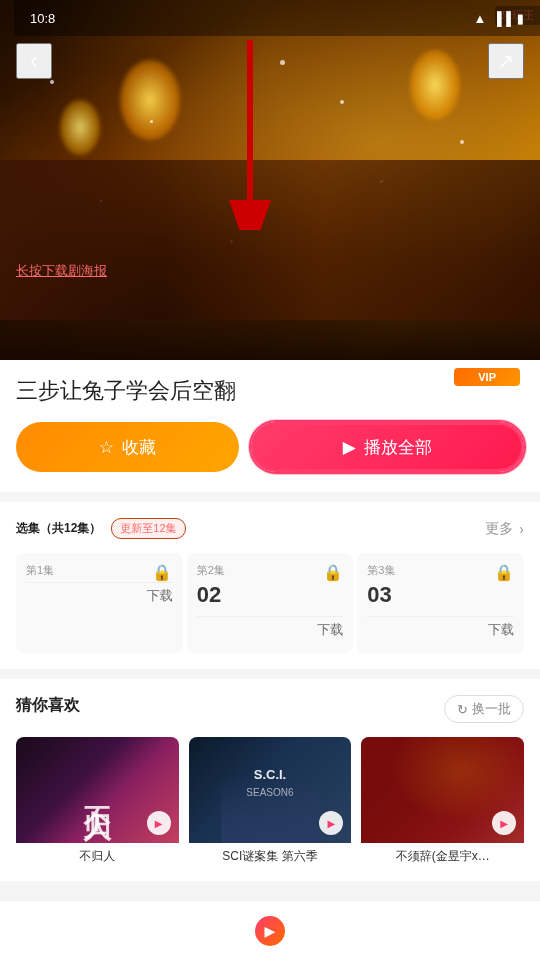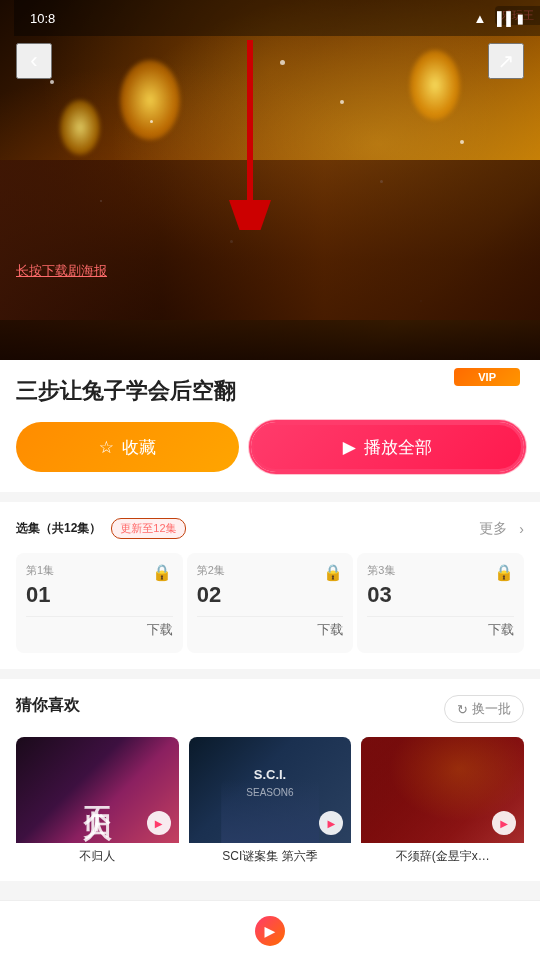--- a/index.html
+++ b/index.html
@@ -151,21 +151,21 @@
     
     .info-card {
       position: relative;
       background: white;
       margin: 0;
       padding: 16px 16px 20px;
       z-index: 40;
     }
     .drama-title {
       font-size: 22px;
-      font-weight: bold;
+      font-weight: normal;
       color: #222;
       margin-bottom: 16px;
       padding-right: 60px;
     }
 
     
     .action-buttons {
       display: flex;
       gap: 12px;
       margin-bottom: 0;
@@ -231,21 +231,21 @@
       color: #ff6b6b;
       font-size: 11px;
       padding: 2px 8px;
       border-radius: 10px;
     }
     .more-link {
       color: #999;
       font-size: 14px;
       display: flex;
       align-items: center;
-      gap: 12px;
+      gap: 6px;
       cursor: pointer;
     }
 
     
     .episode-grid {
       display: grid;
       grid-template-columns: repeat(3, 1fr);
       gap: 4px;
     }
     .episode-card {
@@ -531,21 +531,20 @@
       <span class="update-badge">更新至12集</span>
     </div>
     <div class="more-link">
       <span>更多</span>
       <span>›</span>
     </div>
   </div>
   <div class="episode-grid">
     <div class="episode-card">
       <div class="ep-number-label">第1集</div>
-      <div class="ep-number">01</div>
       <div class="ep-lock">🔒</div>
       <div class="ep-download">下载</div>
     </div>
     <div class="episode-card">
       <div class="ep-number-label">第2集</div>
       <div class="ep-number">02</div>
       <div class="ep-lock">🔒</div>
       <div class="ep-download">下载</div>
     </div>
     <div class="episode-card">

